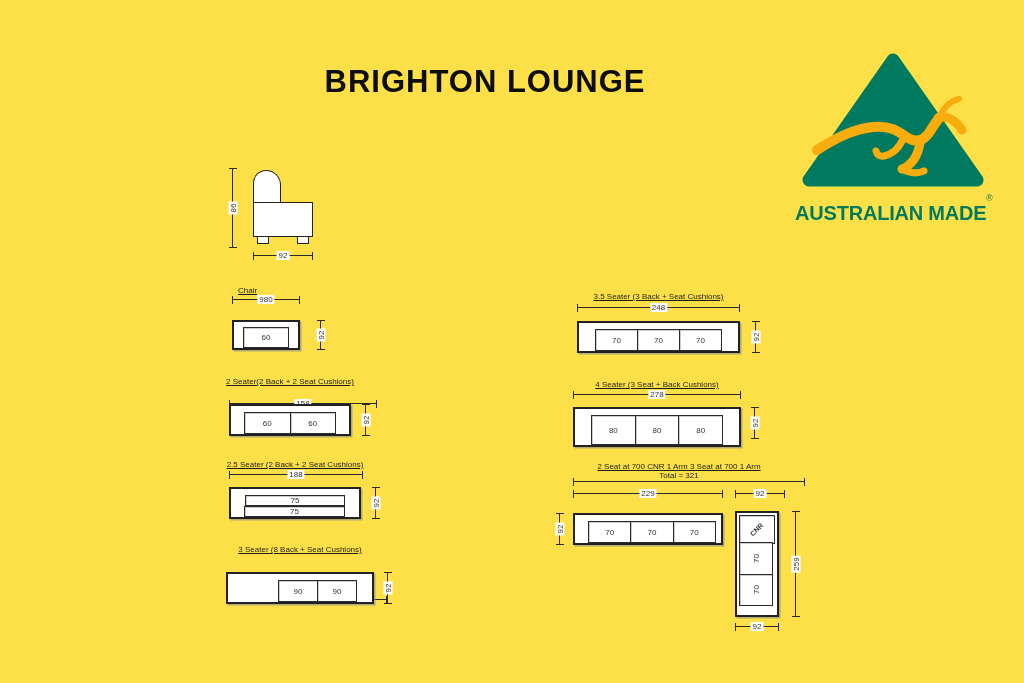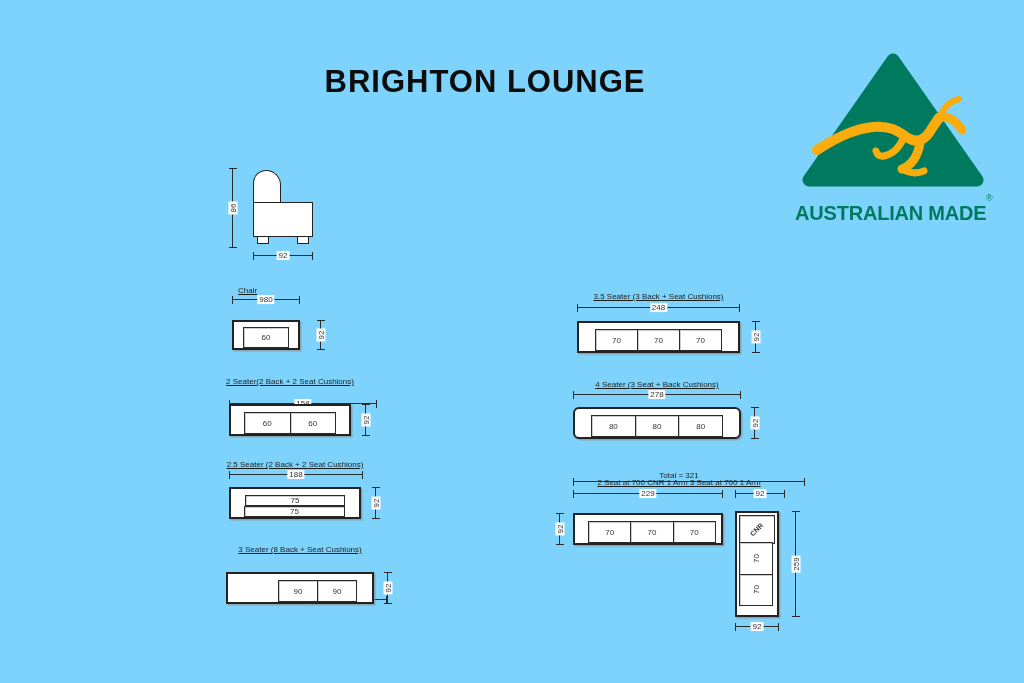--- a/index.html
+++ b/index.html
@@ -1,16 +1,16 @@
 <!DOCTYPE html>
 <html><head>
 <meta charset="utf-8">
 <style>
   html,body{margin:0;padding:0;background:#fff;}
-  .page{position:relative;width:1024px;height:683px;background:#7dd3fc;overflow:hidden;
+  .page{position:relative;width:1024px;height:683px;background:#fde047;overflow:hidden;
         font-family:"Liberation Sans",sans-serif;color:#222;}
   .title{position:absolute;left:150px;top:64px;width:670px;text-align:center;
          font-size:31px;font-weight:bold;letter-spacing:1px;color:#0d0d0d;white-space:nowrap;}
 
   
   .dim-h{position:absolute;height:0;border-top:1px solid #2a2a2a;}
   .dim-h::before,.dim-h::after{content:"";position:absolute;top:-4px;height:8px;width:0;border-left:1px solid #2a2a2a;}
   .dim-h::before{left:0;}.dim-h::after{right:0;}
   .dim-v{position:absolute;width:0;border-left:1px solid #2a2a2a;}
   .dim-v::before,.dim-v::after{content:"";position:absolute;left:-4px;width:8px;height:0;border-top:1px solid #2a2a2a;}
@@ -183,40 +183,40 @@
     <div class="dim-v" style="left:178px;top:29px;height:32px;">
       <span class="dim-text">92</span>
     </div>
   </div>
 
   <div class="plan" style="left:573px;top:380px;width:168px;">
     <div class="plan-label center" style="top:0;">4 Seater  (3 Seat + Back Cushions)</div>
     <div class="dim-h" style="left:0;top:14px;width:168px;">
       <span class="dim-text">278</span>
     </div>
-    <div class="sofa-body" style="left:0;top:27px;width:168px;height:32px;border-radius:6px;">
+    <div class="sofa-body" style="left:0;top:27px;width:168px;height:40px;">
       <div class="seats" style="top:6px;left:16px;right:16px;bottom:0;">
         <div class="seat">
             <span>80</span>
           </div>
         <div class="seat">
             <span>80</span>
           </div>
         <div class="seat">
             <span>80</span>
           </div>
       </div>
     </div>
     <div class="dim-v" style="left:181px;top:27px;height:32px;">
       <span class="dim-text">92</span>
     </div>
   </div>
 
   <div class="plan" style="left:553px;top:462px;width:256px;height:180px;">
-    <div class="plan-label" style="left:126px;top:16px;transform:translateX(-50%);">2 Seat at 700 CNR 1 Arm 3 Seat at 700 1 Arm</div>
+    <div class="plan-label" style="left:126px;top:0;transform:translateX(-50%);">2 Seat at 700 CNR 1 Arm 3 Seat at 700 1 Arm</div>
     <div class="plan-label" style="left:126px;top:9px;transform:translateX(-50%);text-decoration:none;">Total = 321</div>
     <div class="dim-h" style="left:20px;top:19px;width:232px;"></div>
     <div class="dim-h" style="left:20px;top:31px;width:150px;">
       <span class="dim-text">229</span>
     </div>
     <div class="dim-h" style="left:182px;top:31px;width:50px;">
       <span class="dim-text">92</span>
     </div>
     <div class="dim-v" style="left:6px;top:51px;height:32px;">
       <span class="dim-text">92</span>

